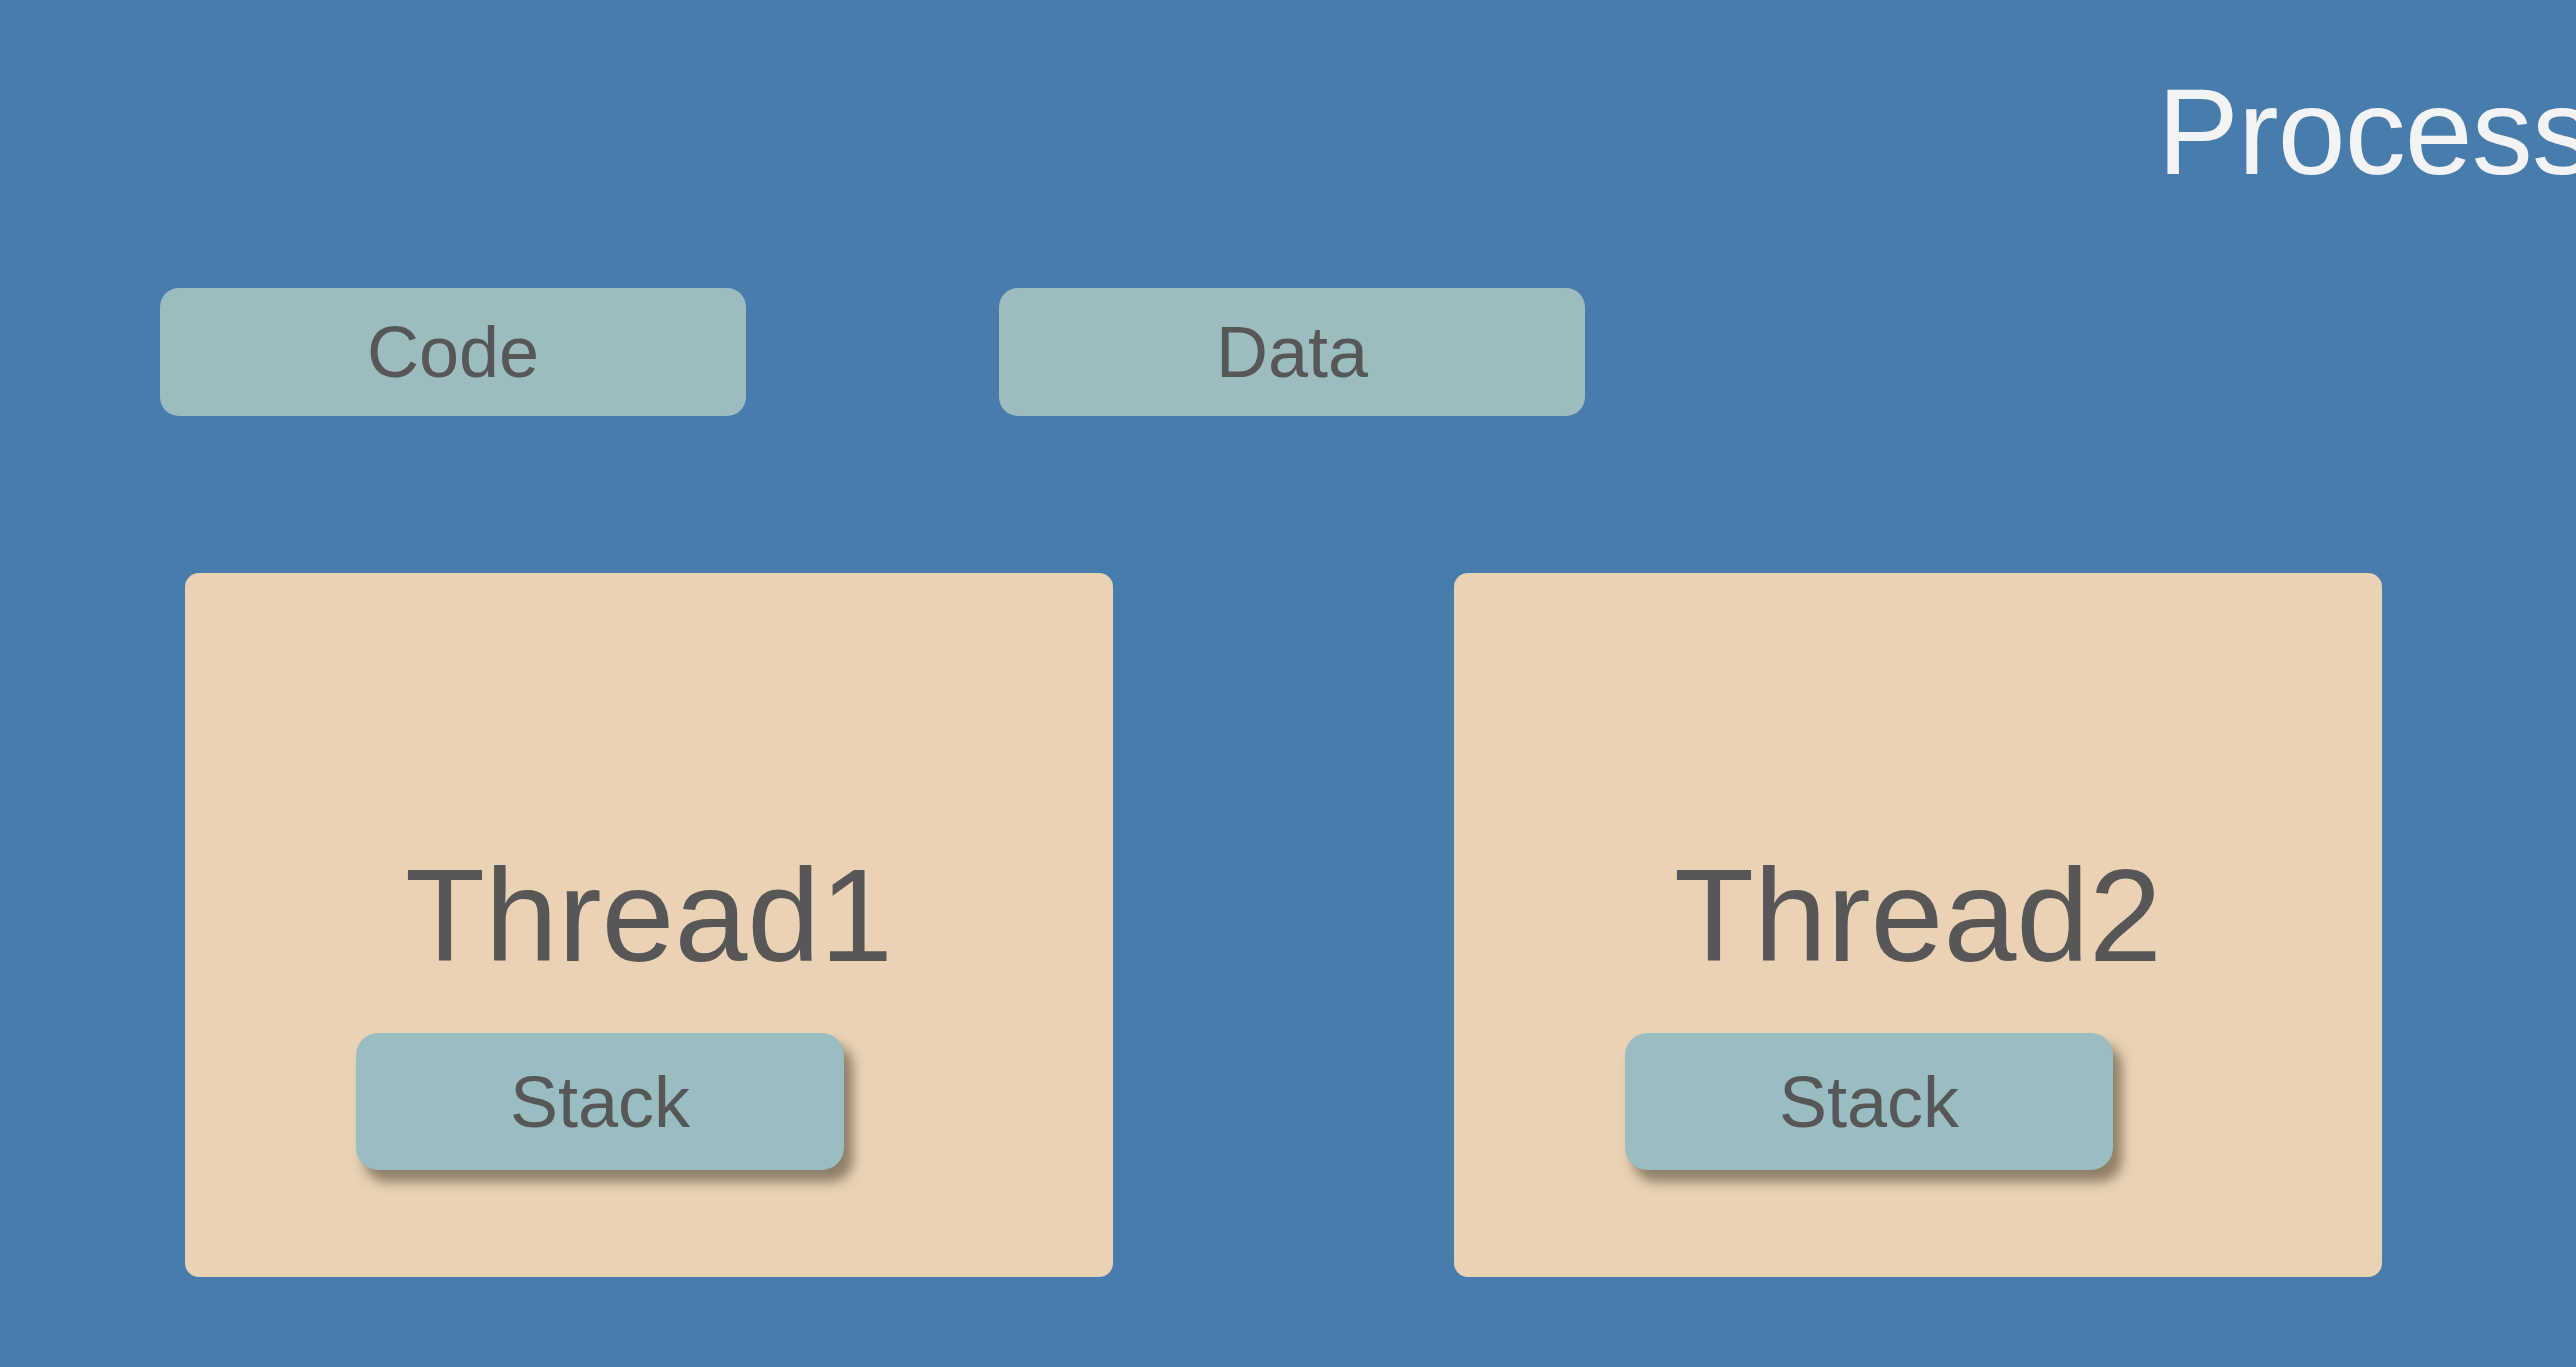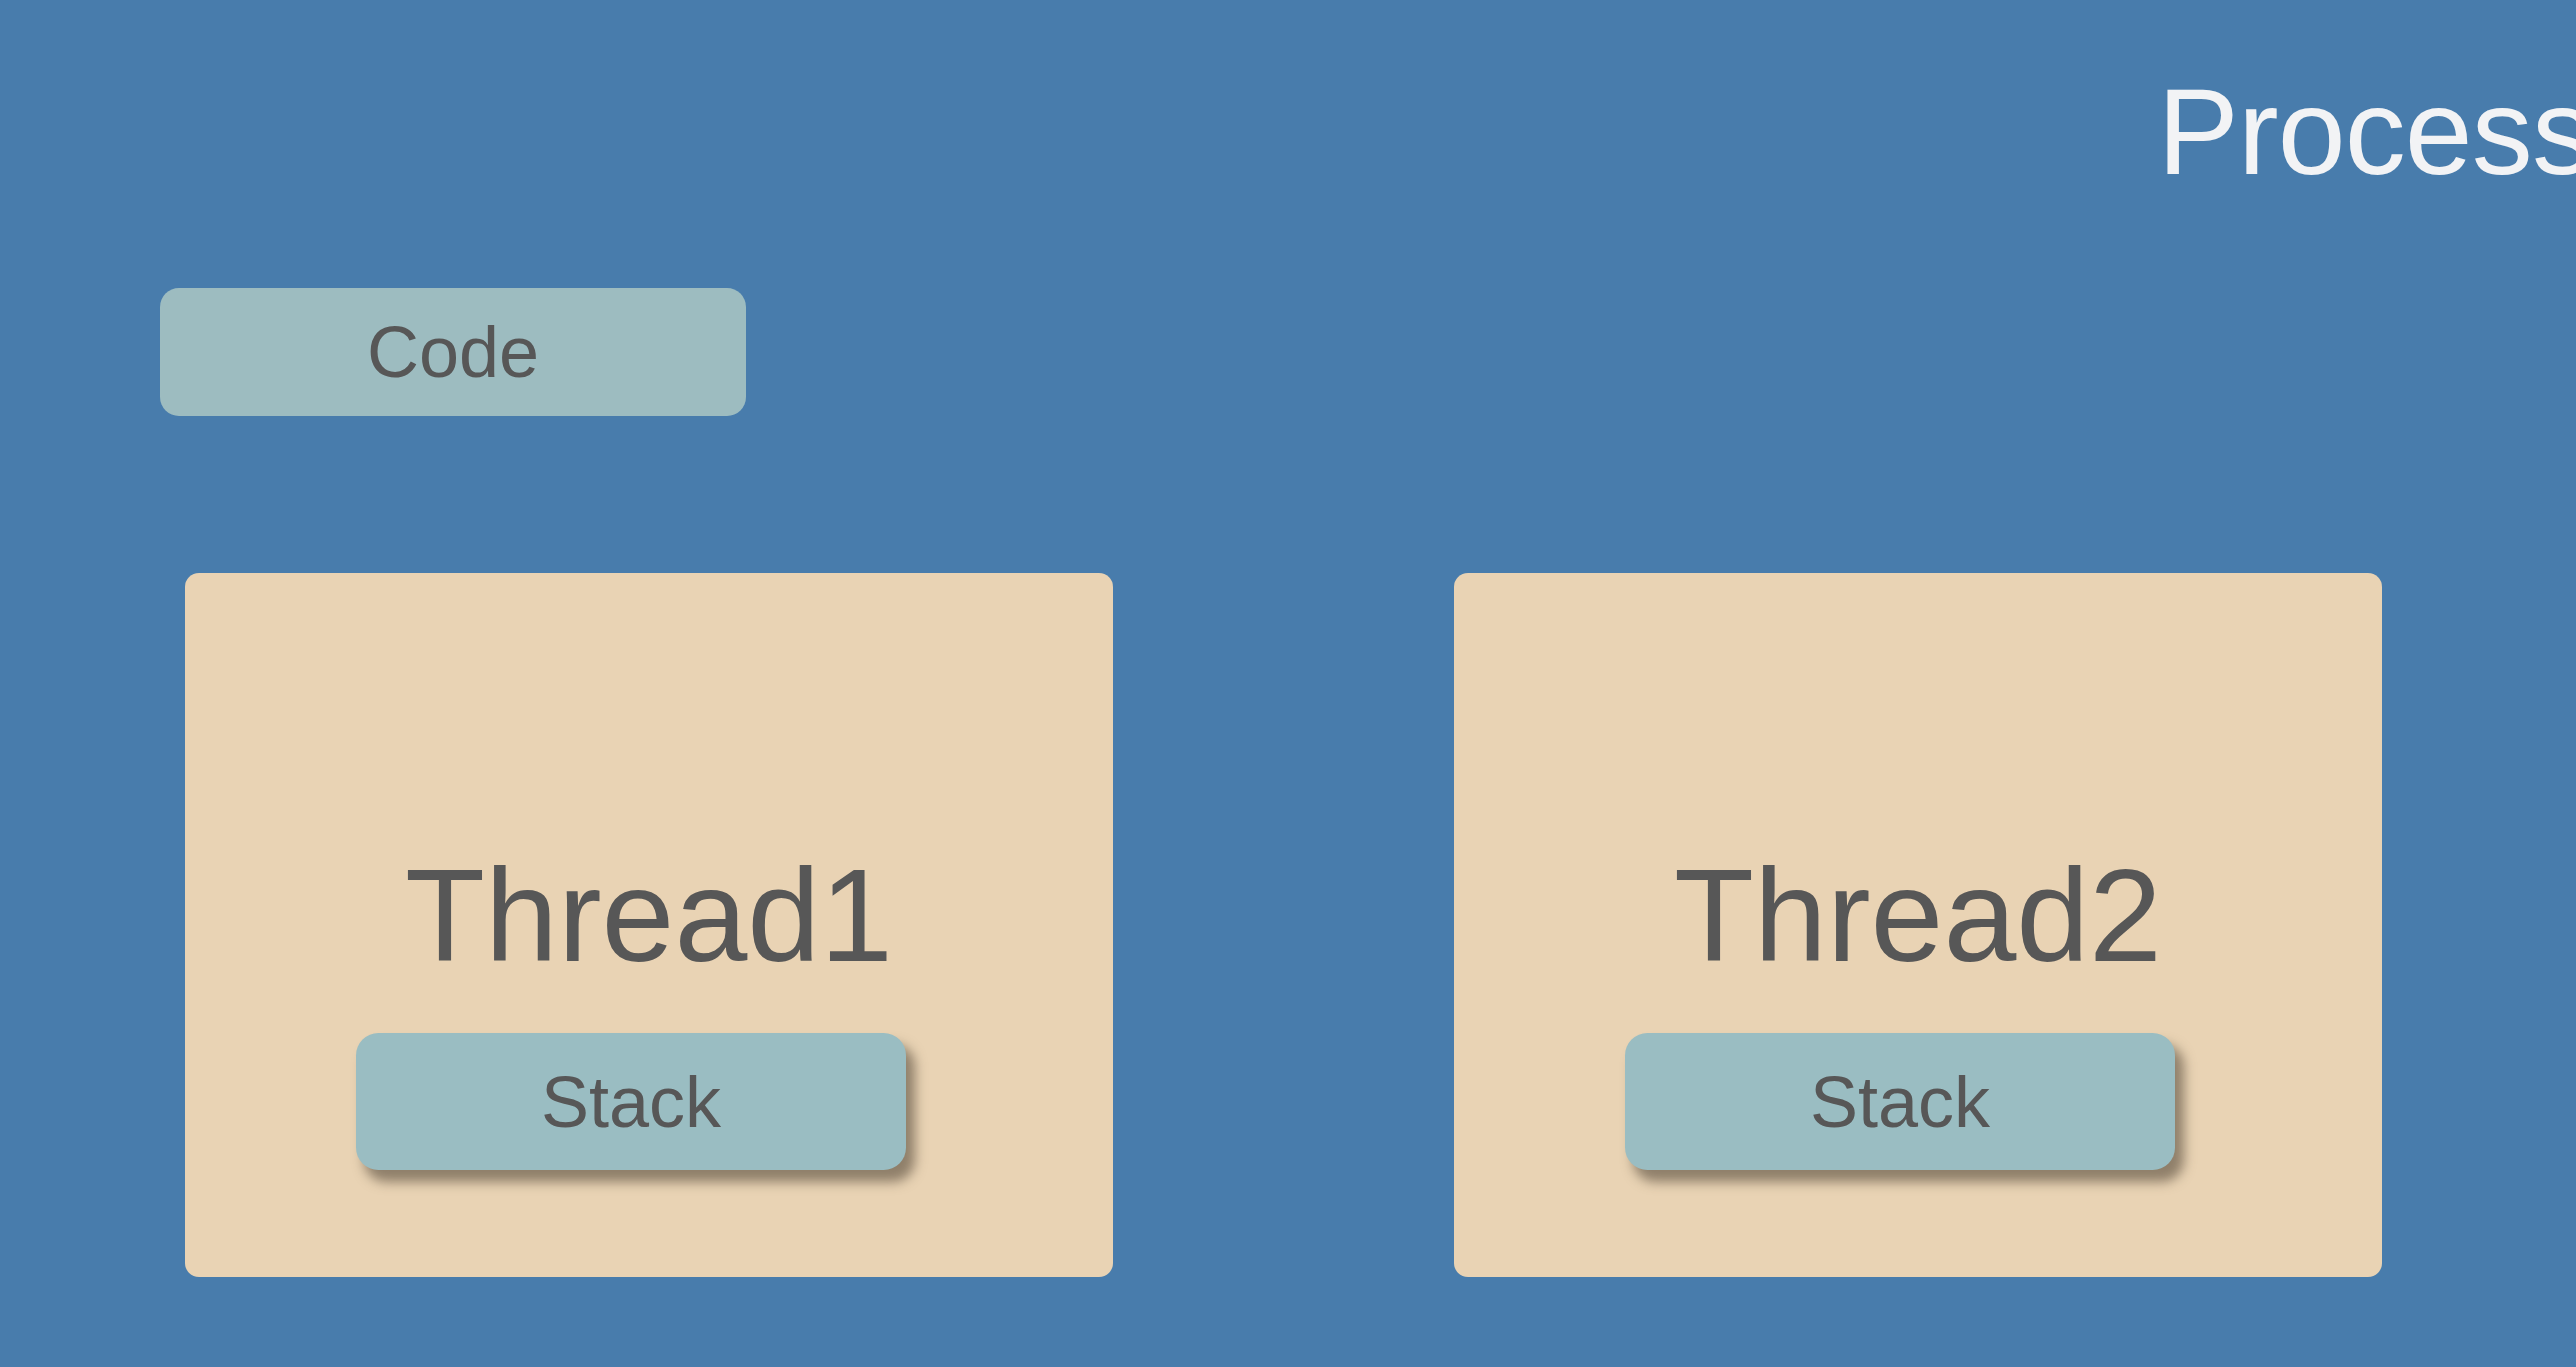--- a/index.html
+++ b/index.html
@@ -64,41 +64,44 @@
     width: 100%;
     text-align: center;
     font-size: 131px;
     font-weight: normal;
     color: var(--c-label-text, #575757);
   }
   .stack-box {
     position: absolute;
     left: 171px;
     top: 460px;
-    width: 550px;
+    width: 488px;
     height: 137px;
     background: var(--c-stack-fill, #9ABDC2);
     border-radius: 22.4px;
     box-shadow: 8.6px 11.2px 12px var(--c-stack-shadow, rgba(70,58,45,0.55));
     display: flex;
     align-items: center;
     justify-content: center;
   }
 </style>
 </head>
 <body>
 
 <div class="canvas">
 
   <div class="diagram-title">Process</div>
 
   <div class="segment-box segment-code">
     <span class="segment-label">Code</span>
   </div>
 
+  <div class="segment-box segment-data">
+    <span class="segment-label">Data</span>
+  </div>
 
 
   <div class="thread-box thread-1">
     <div class="thread-label">Thread1</div>
     <div class="stack-box">
       <span class="stack-label">Stack</span>
     </div>
   </div>
 
   <div class="thread-box thread-2">

